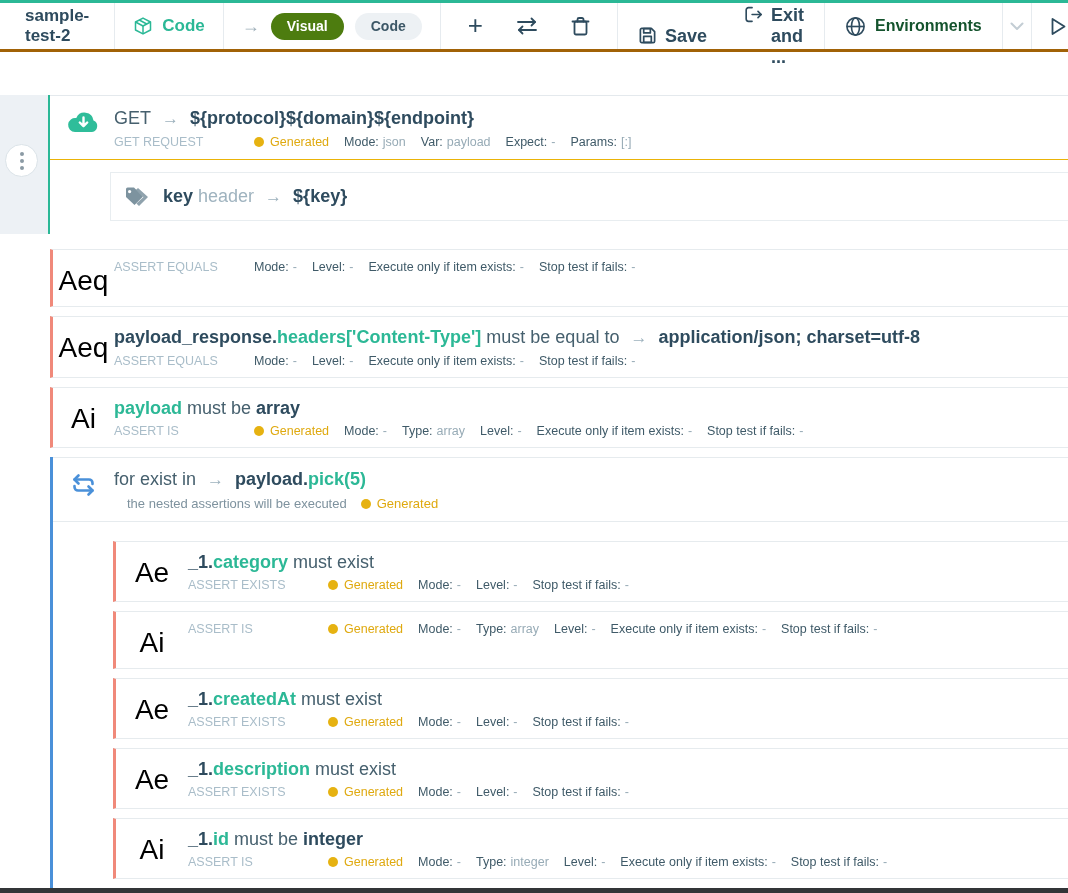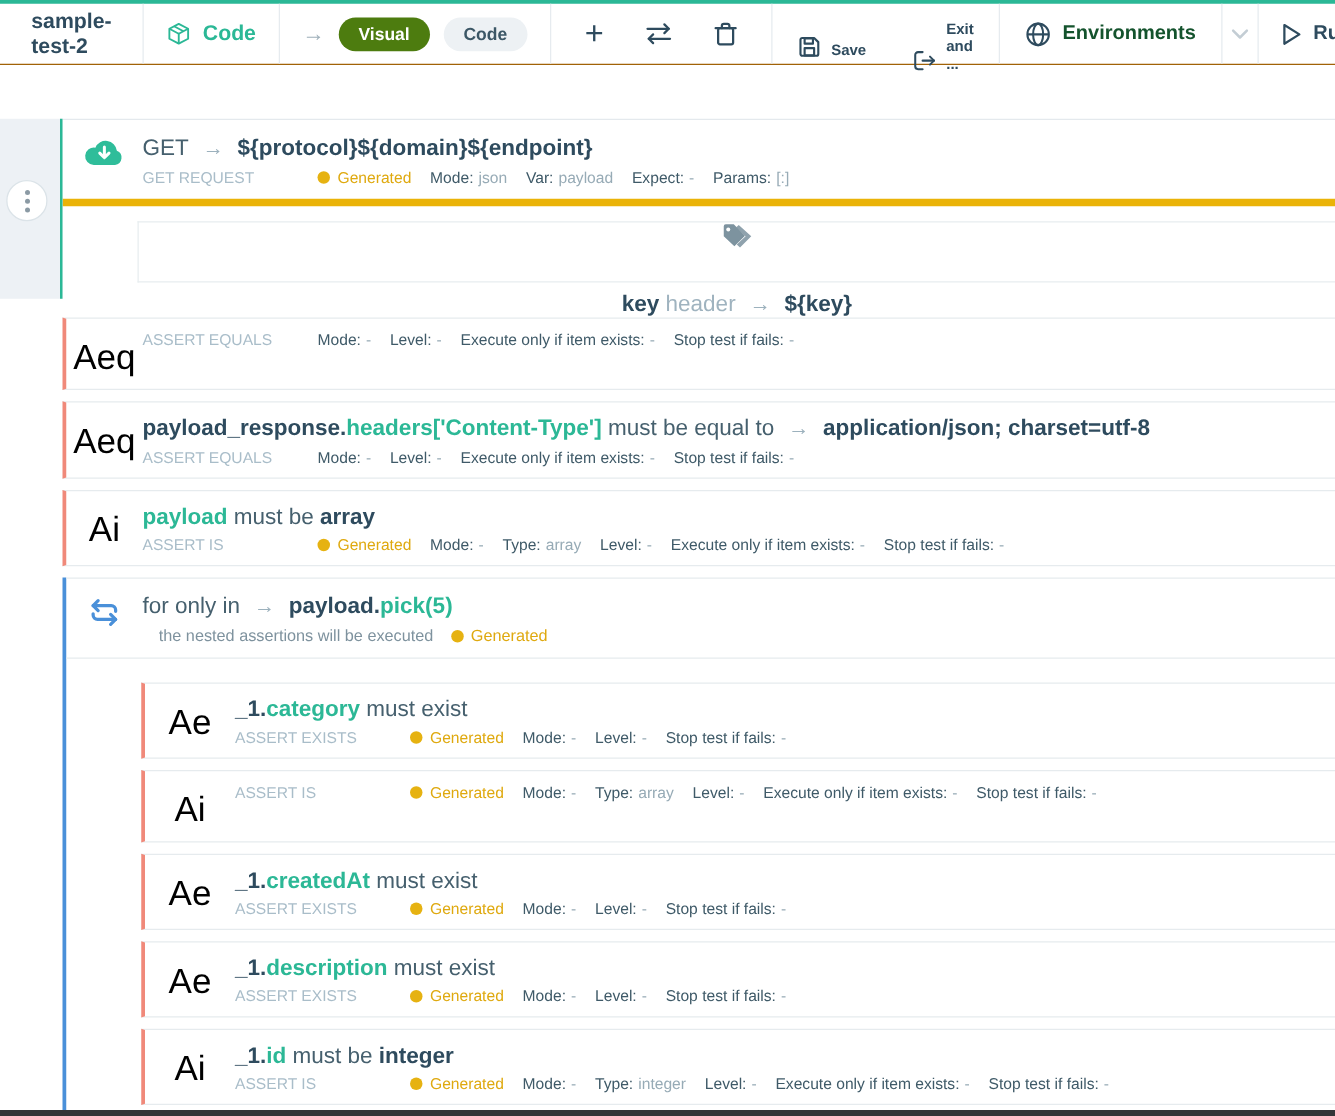--- a/index.html
+++ b/index.html
@@ -6,69 +6,69 @@
   html,body { margin:0; padding:0; }
   body {
     width:1068px; height:893px; overflow:hidden; position:relative;
     background:#ffffff; color:#33505e;
     font-family:"Liberation Sans","DejaVu Sans",sans-serif;
     font-size:15px;
   }
   
   .topbar {
     height:52px; background:#fff;
-    border-top:3px solid #2bb896; border-bottom:1px solid #a16207;
+    border-top:3px solid #2bb896; border-bottom:3px solid #a16207;
     display:flex; align-items:stretch;
   }
   .tb-sec { display:flex; align-items:center; border-right:1px solid #e6ebef; padding:0 18px; }
   .tb-title { font-weight:700; font-size:17px; color:#2e4b5e; padding:0 25px; }
   .tb-unit { color:#2bb896; font-weight:700; font-size:17px; gap:9px; }
   .tb-mode { gap:11px; }
   .tb-arrow { color:#9fb0ba; font-size:18px; }
   .pill { border-radius:15px; padding:5px 16px 6px; font-size:14px; font-weight:700; cursor:pointer; }
   .pill-active { background:#4d7c0f; color:#fff; }
   .pill-inactive { background:#edf1f4; color:#3c5766; }
   .tb-icons { gap:32px; padding:0 27px; }
   .tb-ic { display:flex; align-items:center; color:#2e4b5e; cursor:pointer; }
   .tb-plus { font-size:26px; font-weight:400; line-height:1; margin-top:-3px; }
   .tb-actions { gap:36px; padding:0 20px; }
-  .tb-act { display:flex; align-items:flex-end; gap:8px; font-weight:700; font-size:12px; color:#2e4b5e; cursor:pointer;margin-top:20px; }
+  .tb-act { display:flex; align-items:flex-start; gap:8px; font-weight:700; font-size:18px; color:#2e4b5e; cursor:pointer;margin-top:20px; }
   .tb-env { gap:9px; font-weight:700; font-size:16px; color:#14532d; padding:0 20px; cursor:pointer; }
   .tb-chev { padding:0 7px; cursor:pointer; }
   .tb-run { flex:1; justify-content:center; gap:9px; font-weight:700; font-size:16px; color:#2e4b5e; border-right:none; cursor:pointer; }
   
   .content { position:relative; }
   .get-group { display:flex; margin-top:43px; }
   .rail { width:50px; background:#edf1f5; border-right:2px solid #2bb896; position:relative; flex:0 0 50px; }
   .rail-kebab {
     position:absolute; left:5px; top:49px; width:33px; height:33px; border-radius:50%;
     background:#fff; border:1px solid #dbe3e8; display:flex; flex-direction:column;
     align-items:center; justify-content:center; gap:3px; cursor:pointer;
   }
   .kdot { width:4px; height:4px; border-radius:50%; background:#8b9aa4; }
   .get-card { flex:1; border-top:1px solid #e4e9ed; padding-top:9px; }
-  .get-main { display:flex; padding-bottom:10px; border-bottom:6px solid #eab308; cursor:pointer; }
+  .get-main { display:flex; padding-bottom:10px; border-bottom:1px solid #eab308; cursor:pointer; }
   .icon-col { flex:0 0 64px; display:flex; justify-content:center; padding-top:4px; }
   .blk-body { flex:1; min-width:0; }
   .title-line { font-size:18px; line-height:26px; white-space:nowrap; }
   .seg-normal { color:#46606e; }
   .seg-strong { font-weight:700; color:#2e4b5e; }
   .seg-field  { font-weight:700; color:#2cb896; }
   .seg-muted  { color:#9fb3bf; }
   .seg-arrow  { color:#9cb1bd; margin:0 11px; font-size:17px; }
   .meta-line { margin-top:3px; display:flex; align-items:center; gap:15px; font-size:12.5px; white-space:nowrap; }
   .type-label { color:#a9bdc9; min-width:125px; }
   .gen { display:inline-flex; align-items:center; gap:6px; color:#dfa90f; font-weight:400; }
   .gen-dot { width:10px; height:10px; border-radius:50%; background:#e6b211; display:inline-block; }
   .meta-items { display:inline-flex; gap:15px; }
   .meta-item .meta-label { color:#3f5a68; }
   .meta-item .meta-value { color:#97abb6; margin-left:4px; }
   .key-card {
     margin:12px 0 13px 60px; border:1px solid #e8edf0; border-right:none;
-    height:49px; display:flex; align-items:center; background:#fff; cursor:pointer;flex-direction:column;
+    height:49px; display:flex; align-items:center; background:#fff; cursor:pointer;
   }
   .key-icon-col { flex:0 0 52px; display:flex; justify-content:center; }
   
   .acard {
     margin-left:50px; margin-top:9px; min-height:58px;
     border-top:1px solid #e6ebee; border-bottom:1px solid #e6ebee;
     border-left:3px solid #f0897a;
     display:flex; background:#fff; cursor:pointer; padding:7px 0 9px;
   }
   .acard.first { margin-top:15px; }
@@ -291,21 +291,21 @@
     <div class="fe-header">
       <div class="fe-icon-col">
         <svg width="27" height="24" viewBox="0 0 27 24" fill="none" stroke="#4a90d9" stroke-width="2.6" stroke-linecap="round" stroke-linejoin="round">
           <path d="M8.5 2.5 L4.5 6.5 L8.5 10.5"></path>
           <path d="M4.5 6.5 H19 a3.5 3.5 0 0 1 3.5 3.5 v1"></path>
           <path d="M18.5 21.5 L22.5 17.5 L18.5 13.5"></path>
           <path d="M22.5 17.5 H8 a3.5 3.5 0 0 1 -3.5 -3.5 v-1"></path>
         </svg>
       </div>
       <div class="blk-body">
-        <div class="title-line"><span class="seg-normal">for only in</span><span class="seg-arrow">→</span><span class="seg-strong">payload.</span><span class="seg-field">pick(5)</span></div>
+        <div class="title-line"><span class="seg-normal">for exist in</span><span class="seg-arrow">→</span><span class="seg-strong">payload.</span><span class="seg-field">pick(5)</span></div>
         <div class="fe-sub">
           <span>the nested assertions will be executed</span>
           <span class="gen">
               <span class="gen-dot"></span>
               <span>Generated</span>
             </span>
         </div>
       </div>
     </div>
 

